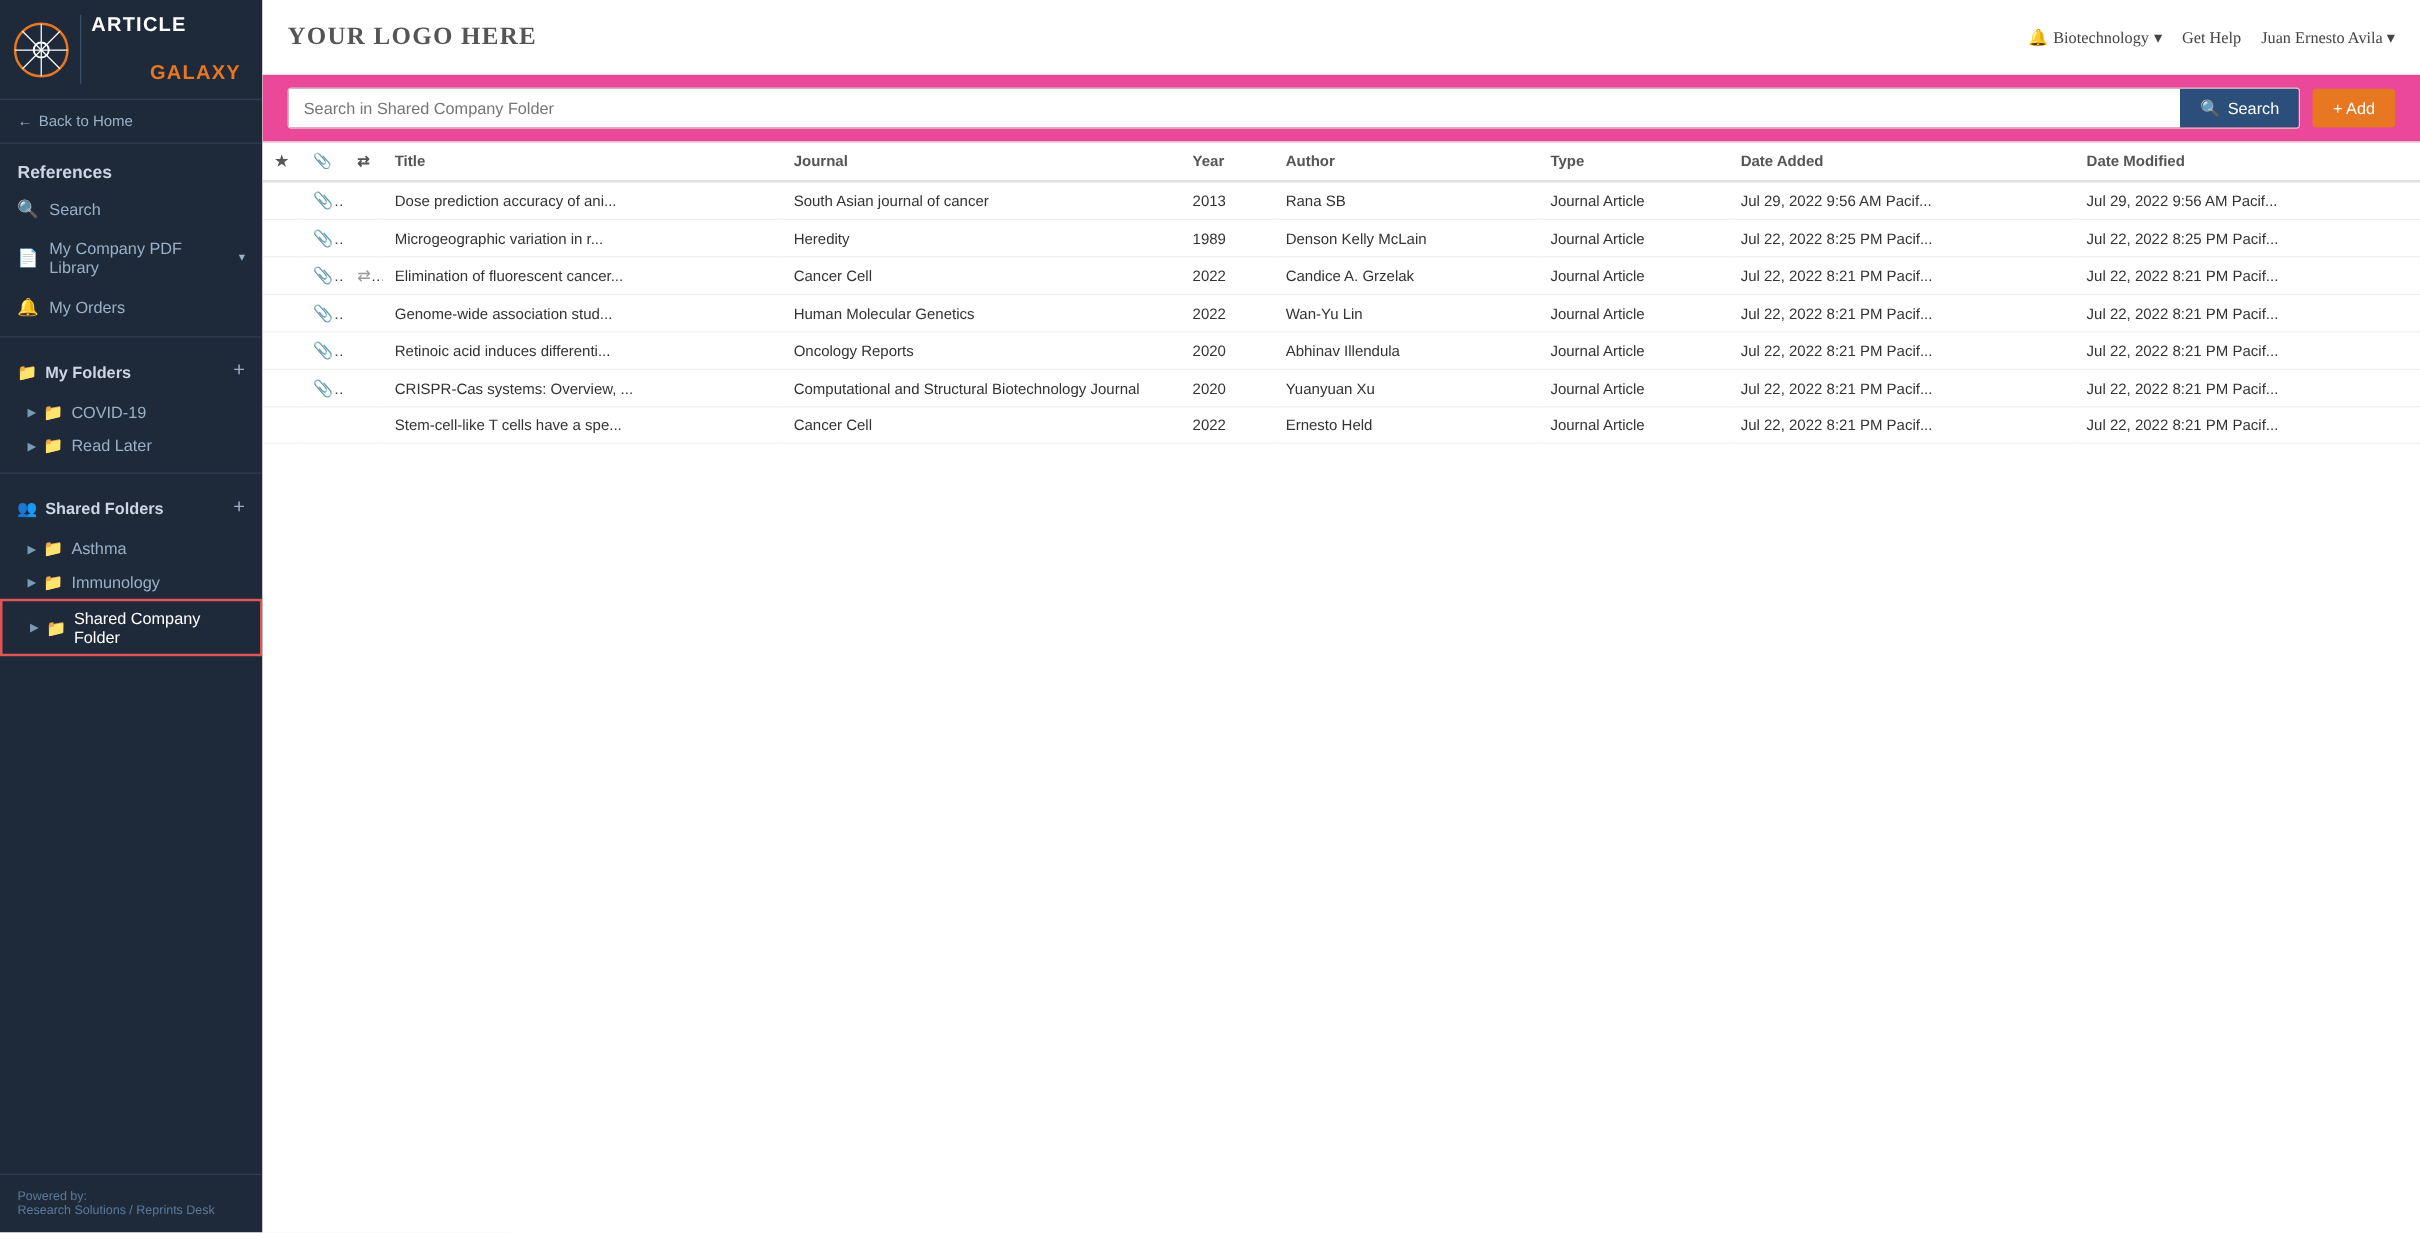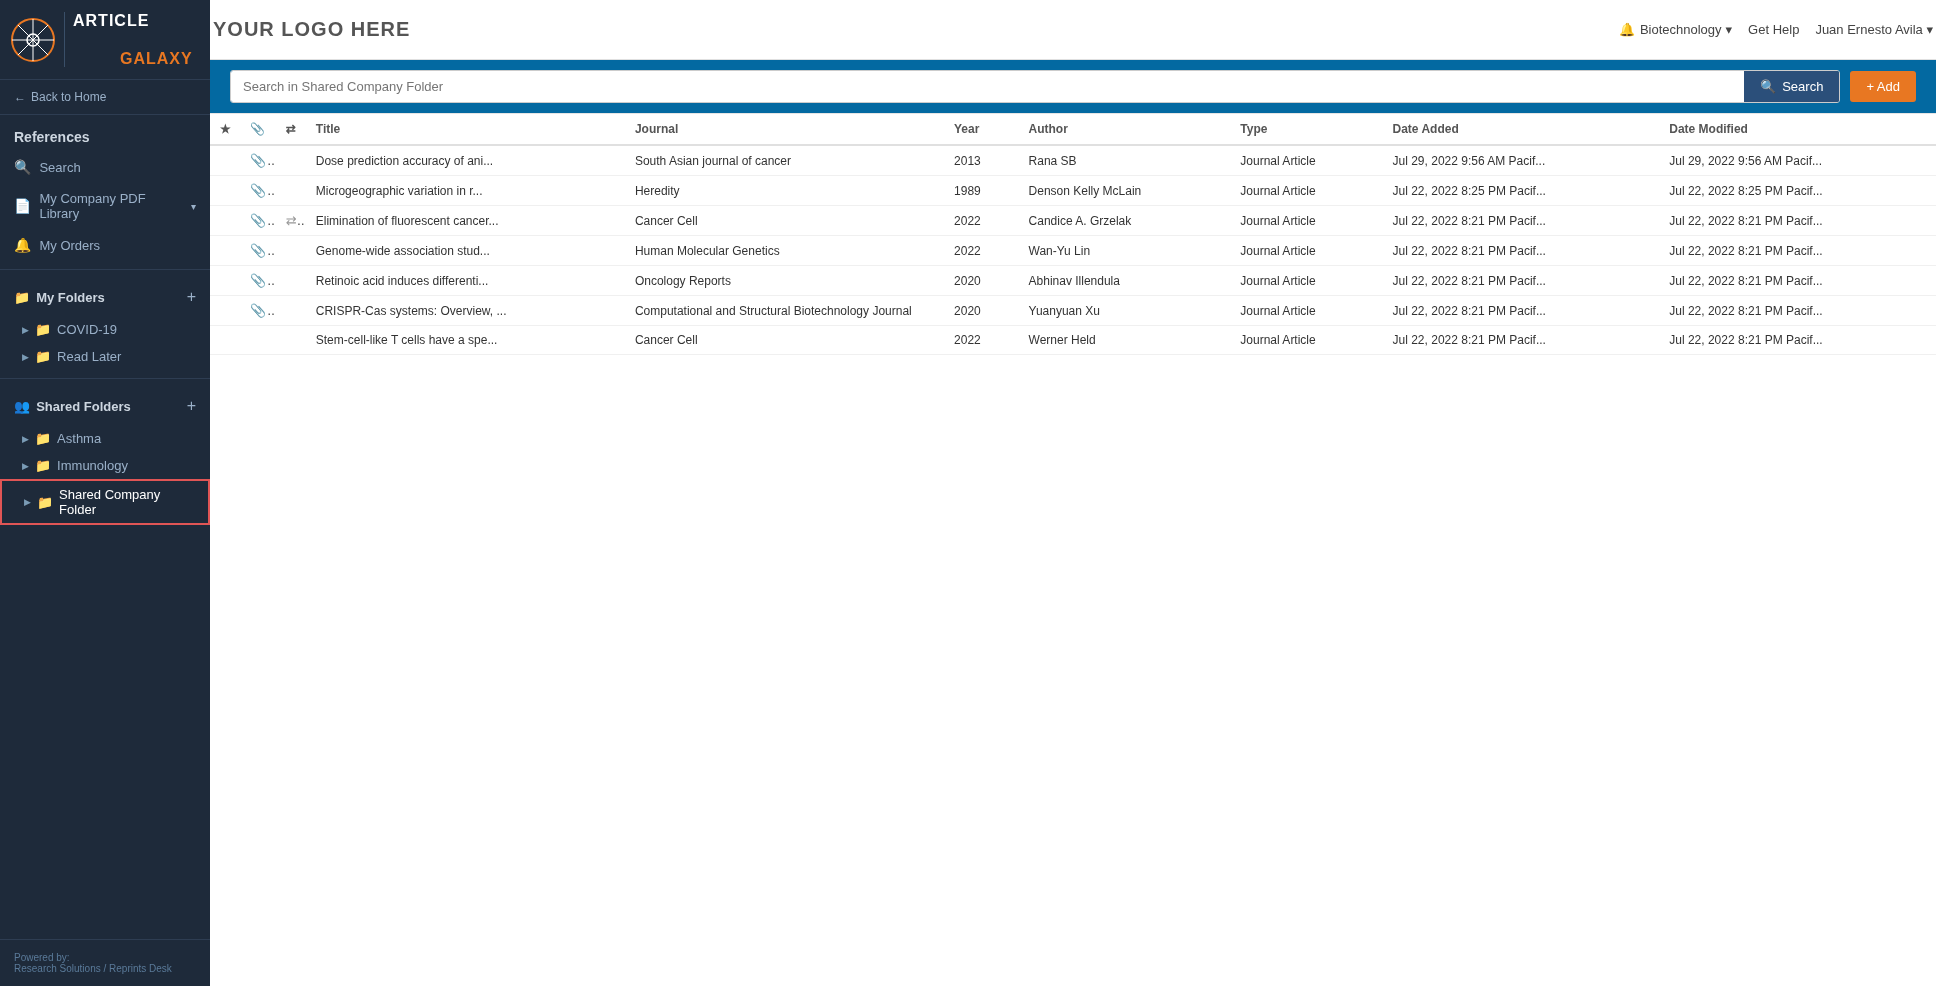--- a/index.html
+++ b/index.html
@@ -138,24 +138,25 @@
       height: 100%;
       background: #fff;
       overflow: hidden;
     }
 
     
     #top-header {
       display: flex;
       align-items: center;
       justify-content: space-between;
-      padding: 10px 3px;
+      padding: 10px 20px;
       background: #fff;
       border-bottom: 1px solid #e0e0e0;
       min-height: 60px;
+      font-family: Liberation Serif, serif;
     }
     .header-logo-text {
       font-size: 20px;
       font-weight: bold;
       color: #555;
       letter-spacing: 1px;
     }
     .header-right {
       display: flex;
       align-items: center;
@@ -171,21 +172,21 @@
       color: #444;
     }
     .header-link { cursor: pointer; color: #444; }
     .user-name { cursor: pointer; color: #444; }
 
     
     #search-bar-area {
       display: flex;
       align-items: center;
       padding: 10px 20px;
-      background: #0369a1;
+      background: #ec4899;
       border-bottom: 1px solid #e5e5e5;
       gap: 10px;
     }
     #search-input-wrapper {
       flex: 1;
       display: flex;
       align-items: center;
       border: 1px solid #ccc;
       border-radius: 3px;
       overflow: hidden;
@@ -515,21 +516,21 @@
       <td class="icon-col star-col"></td>
       <td class="icon-col">
         
       </td>
       <td class="icon-col">
         
       </td>
       <td title="Stem-cell-like T cells have a spe...">Stem-cell-like T cells have a spe...</td>
       <td title="Cancer Cell">Cancer Cell</td>
       <td>2022</td>
-      <td>Werner Held</td>
+      <td>Ernesto Held</td>
       <td>Journal Article</td>
       <td>Jul 22, 2022 8:21 PM Pacif...</td>
       <td>Jul 22, 2022 8:21 PM Pacif...</td>
     </tr>
         </tbody>
     </table>
   </div>
 
 </div>
 

